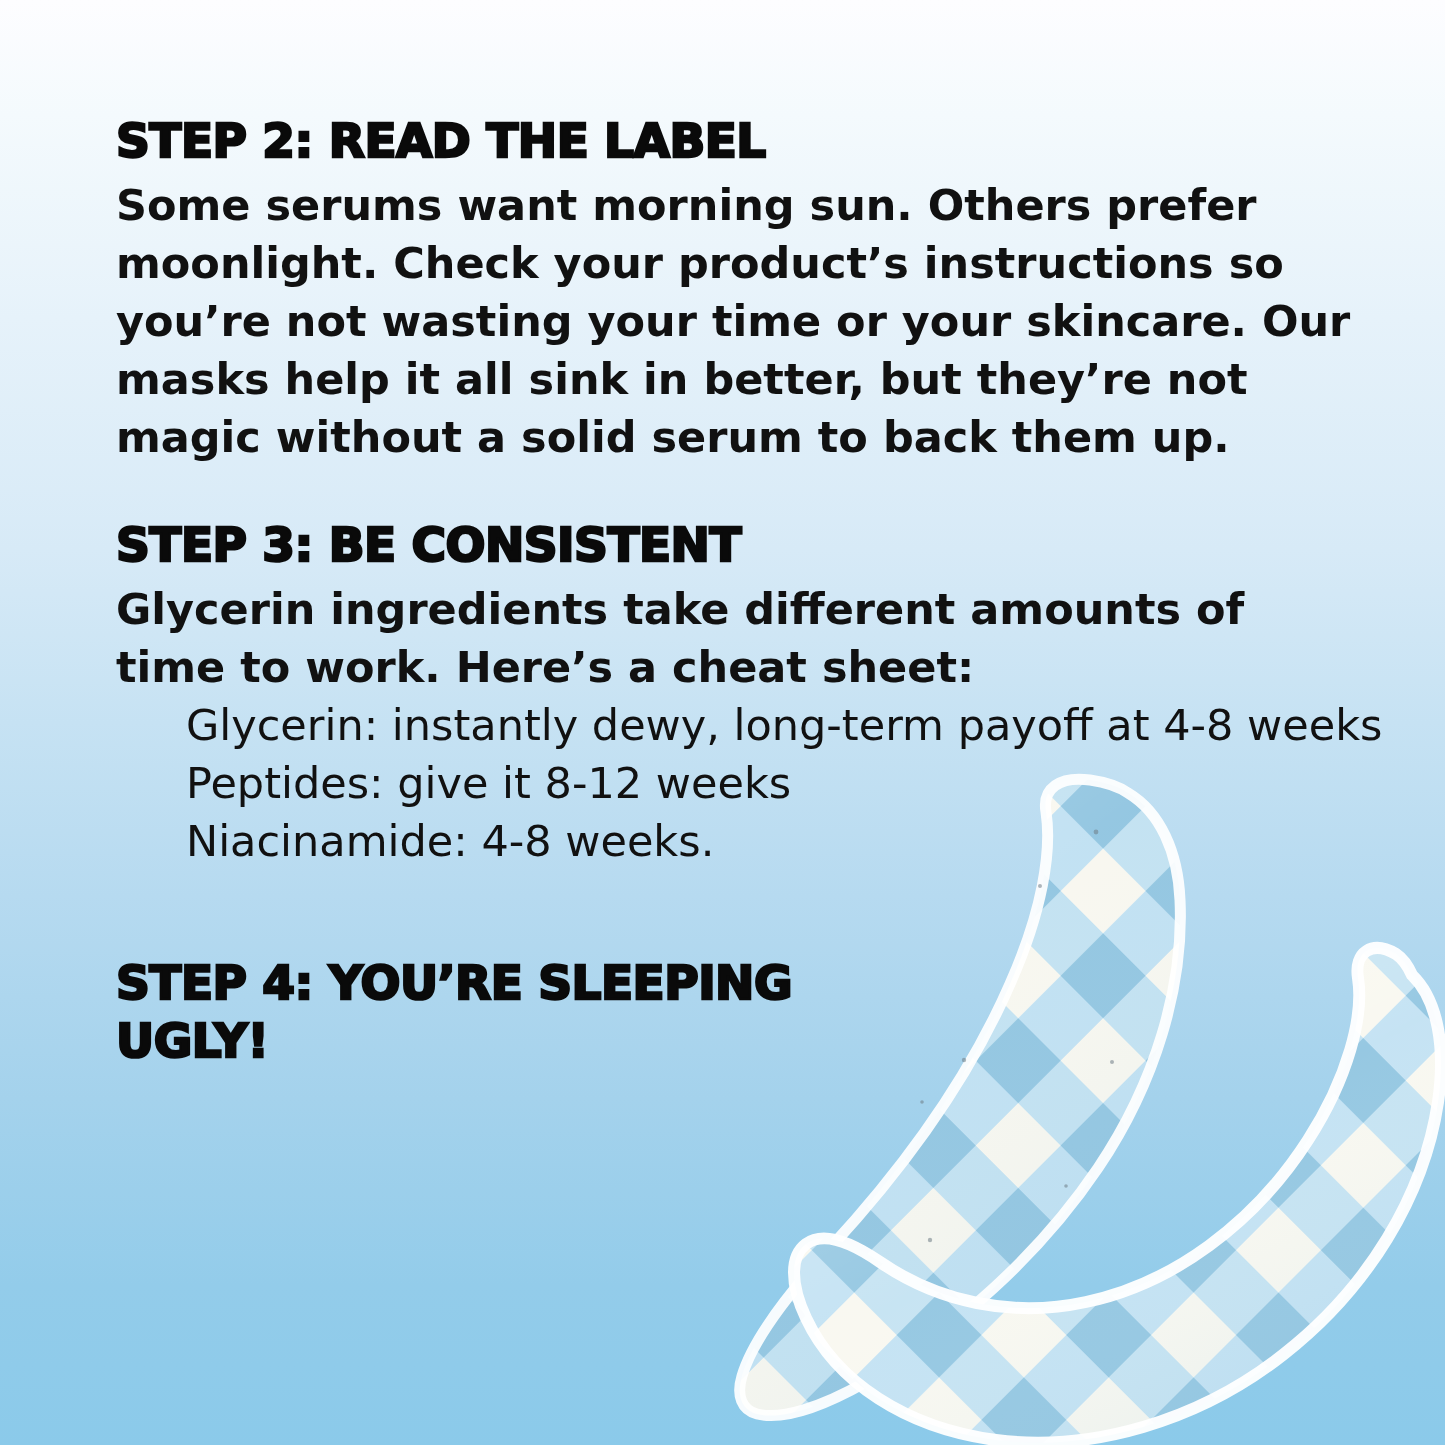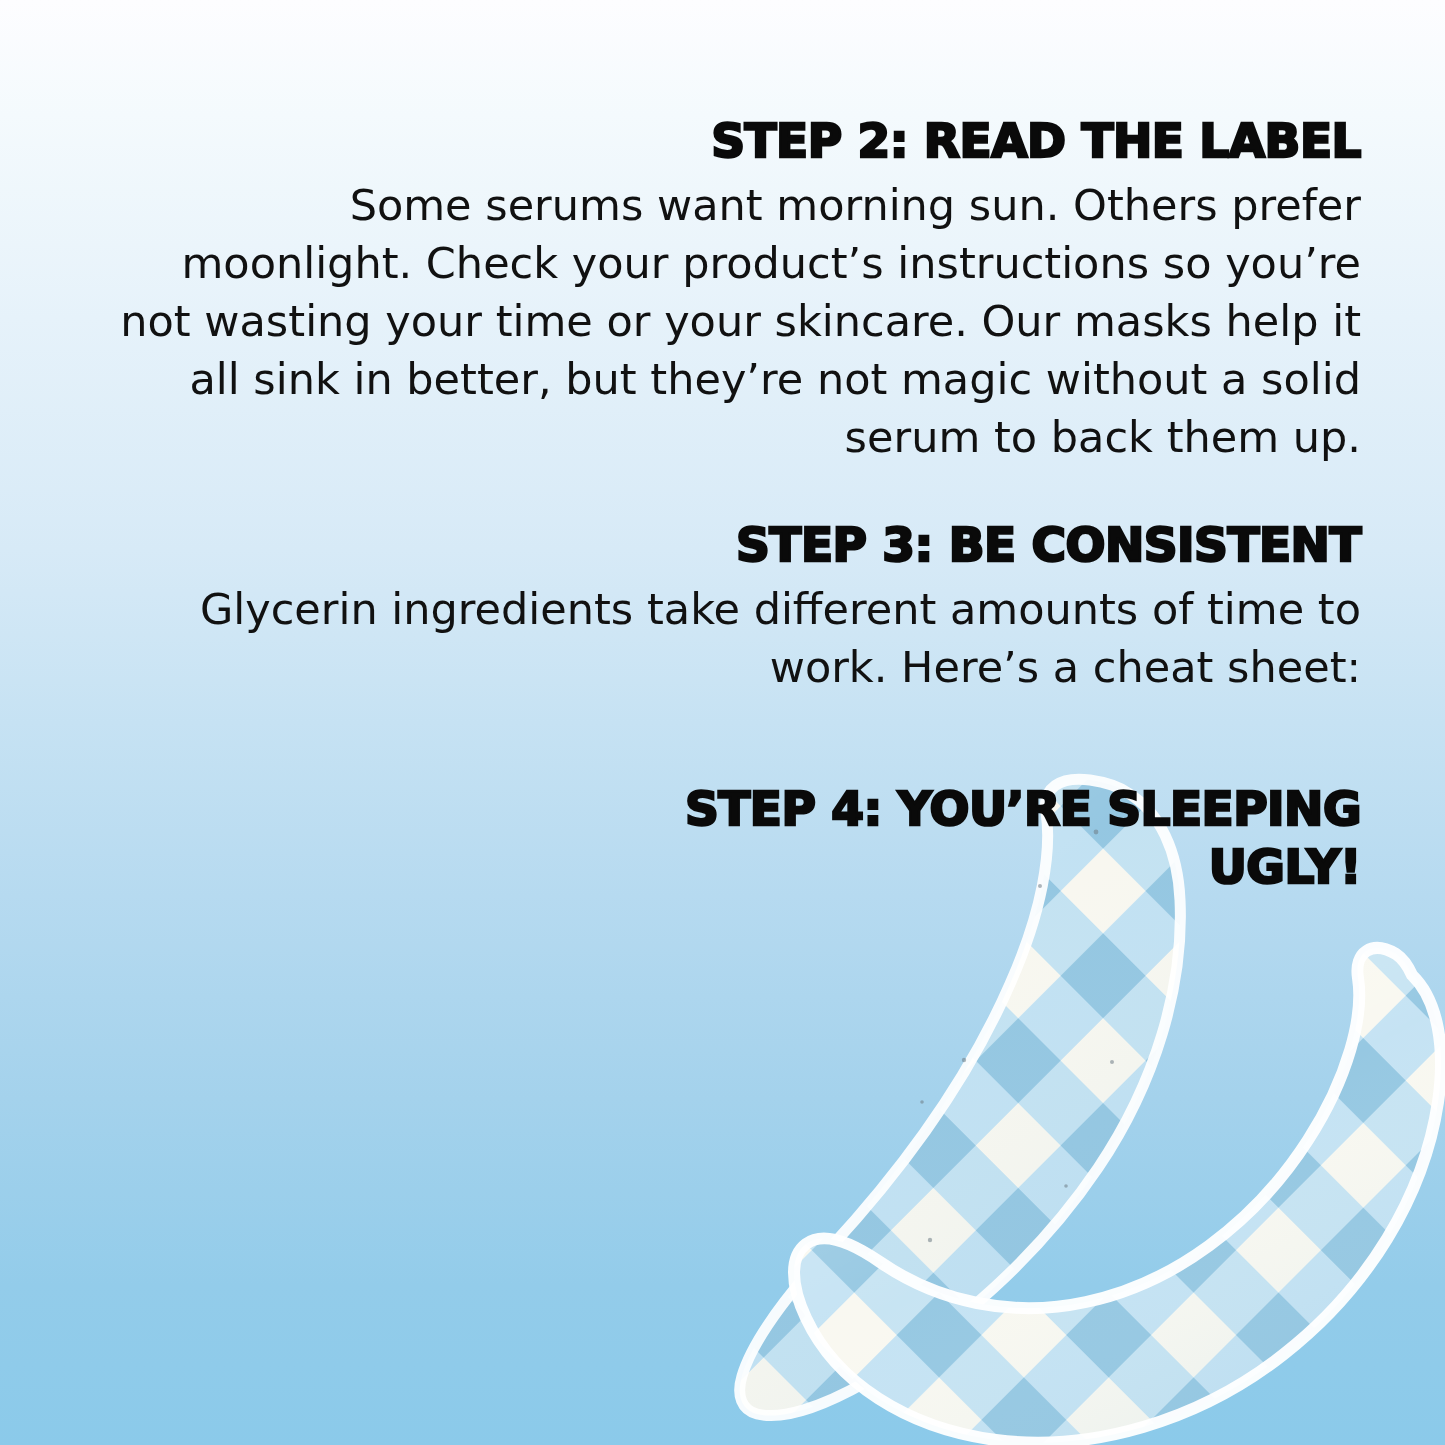--- a/index.html
+++ b/index.html
@@ -41,39 +41,38 @@
     pointer-events: none;
   }
 
   
   #content {
     position: absolute;
     left: 116px;
     top: 112px;
     width: 1245px;
     z-index: 5;
-    text-align: right;
   }
 
   .heading {
     font-family: "DejaVu Sans", sans-serif;
     font-weight: 900;
     font-size: 47px;
     line-height: 58px;
     letter-spacing: -0.5px;
     color: #0a0a0a;
     text-transform: uppercase;
     -webkit-text-stroke: 2.5px #0a0a0a;
     white-space: pre-line;
     margin: 0;
   }
 
   .body-text {
     font-family: "DejaVu Sans", sans-serif;
-    font-weight: 400;
+    font-weight: 700;
     font-size: 43px;
     line-height: 58px;
     color: #111111;
     margin: 0;
   }
 
   .block-step2 { margin-top: 0px; }
   .block-step2 .body-text { margin-top: 6px; }
 
   .block-step3 { margin-top: 50px; }
@@ -89,21 +88,21 @@
     font-weight: 400;
     font-size: 43px;
     line-height: 58px;
     color: #111111;
     padding-left: 70px;
     white-space: nowrap;
   }
 
   .closer { margin-top: 0; }
 
-  .block-step4 { margin-top: 84px; margin-left: 31px; }
+  .block-step4 { margin-top: 84px; }
 
   
 </style>
 </head>
 <body>
 
 <div id="poster">
 
   <svg id="artwork" viewBox="0 0 1445 1445" xmlns="http://www.w3.org/2000/svg">
     <defs>
@@ -210,20 +209,25 @@
   <div id="content">
 
     <section class="block-step2">
       <h2 class="heading">STEP 2: READ THE LABEL</h2>
       <p class="body-text">Some serums want morning sun. Others prefer moonlight. Check your product’s instructions so you’re not wasting your time or your skincare. Our masks help it all sink in better, but they’re not magic without a solid serum to back them up.</p>
     </section>
 
     <section class="block-step3">
       <h2 class="heading">STEP 3: BE CONSISTENT</h2>
       <p class="body-text">Glycerin ingredients take different amounts of time to work. Here’s a cheat sheet:</p>
+      <ul class="cheat-list">
+        <li>Glycerin: instantly dewy, long-term payoff at 4-8 weeks</li>
+        <li>Peptides: give it 8-12 weeks</li>
+        <li>Niacinamide: 4-8 weeks.</li>
+      </ul>
     </section>
 
     <section class="block-step4">
       <h2 class="heading">STEP 4: YOU’RE SLEEPING
 UGLY!</h2>
     </section>
 
   </div>
 </div>
 

